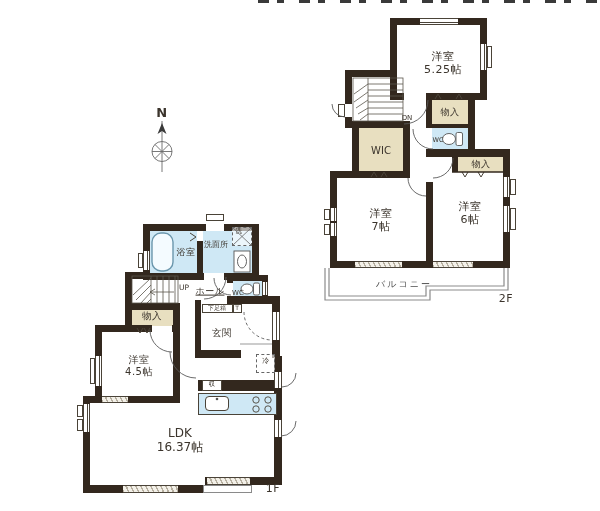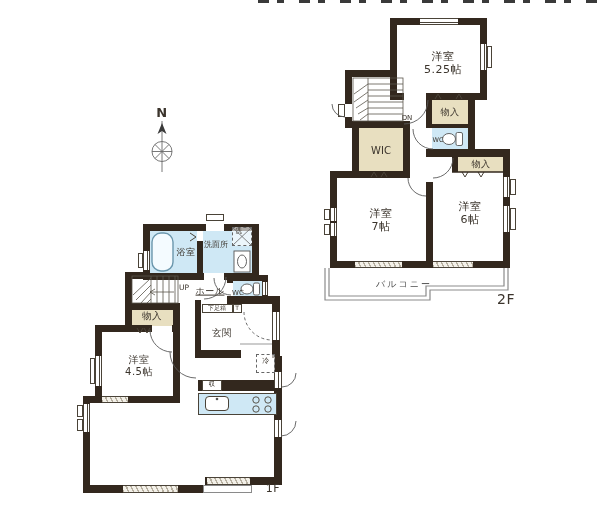--- a/index.html
+++ b/index.html
@@ -272,32 +272,36 @@
   <div class="lbl" style="left:481px;top:164px;font-size:9px;">物入</div>
   <div class="lbl" style="left:381px;top:220px;font-size:11px;">
     <div>洋室</div>
       <div>7帖</div>
   </div>
   <div class="lbl" style="left:470px;top:213px;font-size:11px;">
     <div>洋室</div>
       <div>6帖</div>
   </div>
   <div class="lbl" style="left:404px;top:284px;font-size:9px;color:#4c4c4c;letter-spacing:2px;">バルコニー</div>
-  <div class="lbl" style="left:506px;top:299px;font-size:14px;">2F</div>
+  <div class="lbl" style="left:506px;top:299px;font-size:11px;">2F</div>
 
   <div class="lbl" style="left:186px;top:252px;font-size:9px;">浴室</div>
   <div class="lbl" style="left:216px;top:245px;font-size:8px;letter-spacing:0;">洗面所</div>
   <div class="lbl" style="left:239px;top:232px;font-size:6.5px;">洗</div>
   <div class="lbl" style="left:184px;top:287px;font-size:7.5px;letter-spacing:0;">UP</div>
   <div class="lbl" style="left:210px;top:291px;font-size:9px;text-decoration:underline;">ホール</div>
   <div class="lbl" style="left:238px;top:293px;font-size:7px;letter-spacing:0;">WC</div>
   <div class="lbl" style="left:152px;top:316px;font-size:9.5px;">物入</div>
   <div class="lbl" style="left:217px;top:308px;font-size:6px;letter-spacing:0;">下足箱</div>
   <div class="lbl" style="left:237px;top:308px;font-size:6px;letter-spacing:0;">T</div>
   <div class="lbl" style="left:222px;top:333px;font-size:9.5px;">玄関</div>
   <div class="lbl" style="left:266px;top:361px;font-size:7px;">冷</div>
   <div class="lbl" style="left:139px;top:366px;font-size:10px;">
     <div>洋室</div>
       <div>4.5帖</div>
   </div>
   <div class="lbl" style="left:212px;top:385px;font-size:6.5px;">収</div>
+  <div class="lbl" style="left:180px;top:440px;font-size:12px;letter-spacing:0;">
+    <div>LDK</div>
+      <div>16.37帖</div>
+  </div>
   <div class="lbl" style="left:273px;top:489px;font-size:11px;">1F</div>
 </div>
 
 </body></html>

